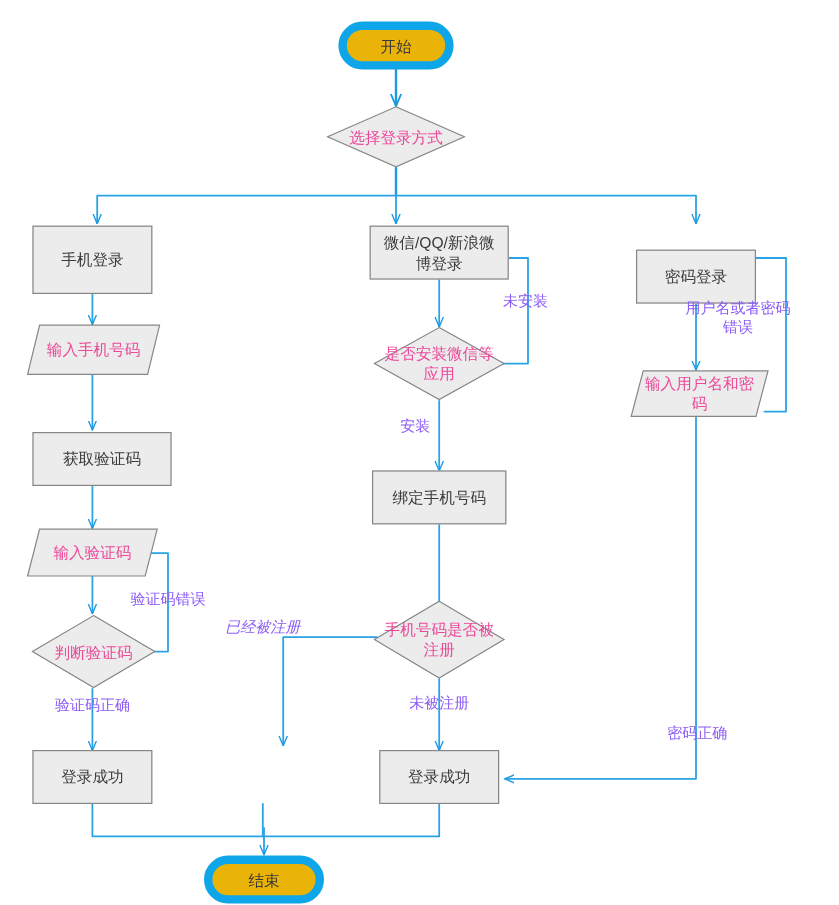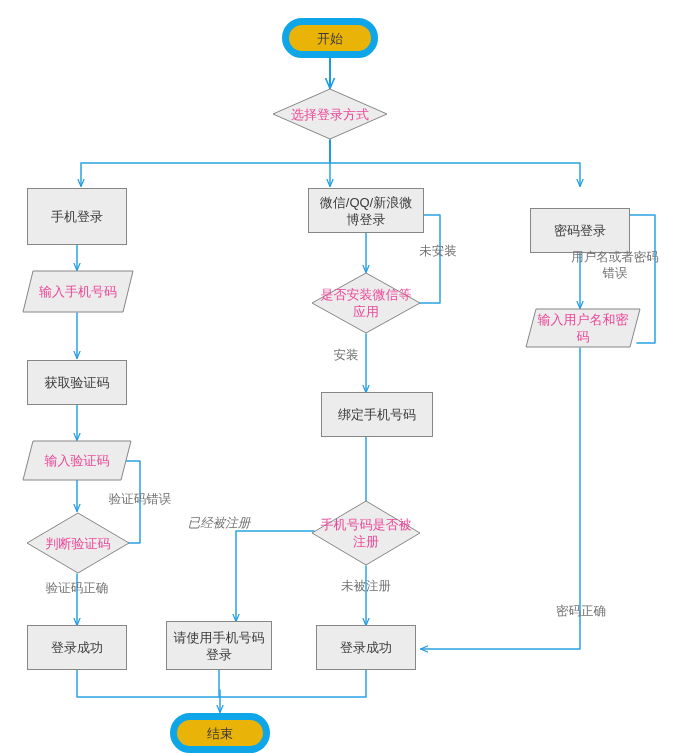--- a/index.html
+++ b/index.html
@@ -17,21 +17,21 @@
   .rect{background:#ececec;border:1px solid #868686;}
   .terminator{background:#eab308;border:7px solid #0ea5e9;border-radius:21px;}
   .shapewrap{position:absolute;}
   .shapewrap svg{position:absolute;left:0;top:0;}
   .shapewrap .lbl{
     position:absolute;left:0;top:0;width:100%;height:100%;
     display:flex;align-items:center;justify-content:center;text-align:center;
     font-size:13px;color:#ec4899;line-height:17px;white-space:pre-line;
   }
   .edgelabel{
-    position:absolute;font-size:12.5px;color:#737373;line-height:16px;
+    position:absolute;font-size:12.5px;color:#8b5cf6;line-height:16px;
     white-space:pre-line;text-align:center;
   }
 </style>
 </head>
 <body>
 
 <div id="canvas">
 
   <svg class="layer" viewBox="0 0 699 754" xmlns="http://www.w3.org/2000/svg">
     <defs>
@@ -126,25 +126,25 @@
   </div>
 
   <div class="shapewrap" style="left:525px;top:308px;width:116px;height:40px;">
     <svg width="116" height="40" viewBox="0 0 116 40" xmlns="http://www.w3.org/2000/svg">
       <polygon points="11,1 115,1 105,39 1,39" fill="#ececec" stroke="#868686" stroke-width="1"></polygon>
     </svg>
     <span class="lbl">输入用户名和密
 码</span>
   </div>
 
-  <div class="node rect" style="left:27px;top:360px;width:100px;height:45px;">
+  <div class="node rect" style="left:27px;top:360px;width:116px;height:45px;">
     <span class="lbl">获取验证码</span>
   </div>
 
-  <div class="node rect" style="left:310px;top:392px;width:112px;height:45px;margin-left:11px;">
+  <div class="node rect" style="left:310px;top:392px;width:112px;height:45px;">
     <span class="lbl">绑定手机号码</span>
   </div>
 
   <div class="shapewrap" style="left:22px;top:440px;width:110px;height:41px;">
     <svg width="110" height="41" viewBox="0 0 110 41" xmlns="http://www.w3.org/2000/svg">
       <polygon points="11,1 109,1 99,40 1,40" fill="#ececec" stroke="#868686" stroke-width="1"></polygon>
     </svg>
     <span class="lbl">输入验证码</span>
   </div>
 
@@ -160,24 +160,20 @@
       <polygon points="55,1 109,33 55,65 1,33" fill="#ececec" stroke="#868686" stroke-width="1"></polygon>
     </svg>
     <span class="lbl">手机号码是否被
 注册</span>
   </div>
 
   <div class="node rect" style="left:27px;top:625px;width:100px;height:45px;">
     <span class="lbl">登录成功</span>
   </div>
 
-  <div class="node rect" style="left:166px;top:621px;width:106px;height:49px;">
-    <span class="lbl">请使用手机号码
-登录</span>
-  </div>
 
   <div class="node rect" style="left:316px;top:625px;width:100px;height:45px;">
     <span class="lbl">登录成功</span>
   </div>
 
   <div class="node terminator" style="left:170px;top:713px;width:100px;height:40px;">
     <span class="lbl">结束</span>
   </div>
 
   <div class="edgelabel" style="left:406px;top:243px;width:64px;">未安装</div>

